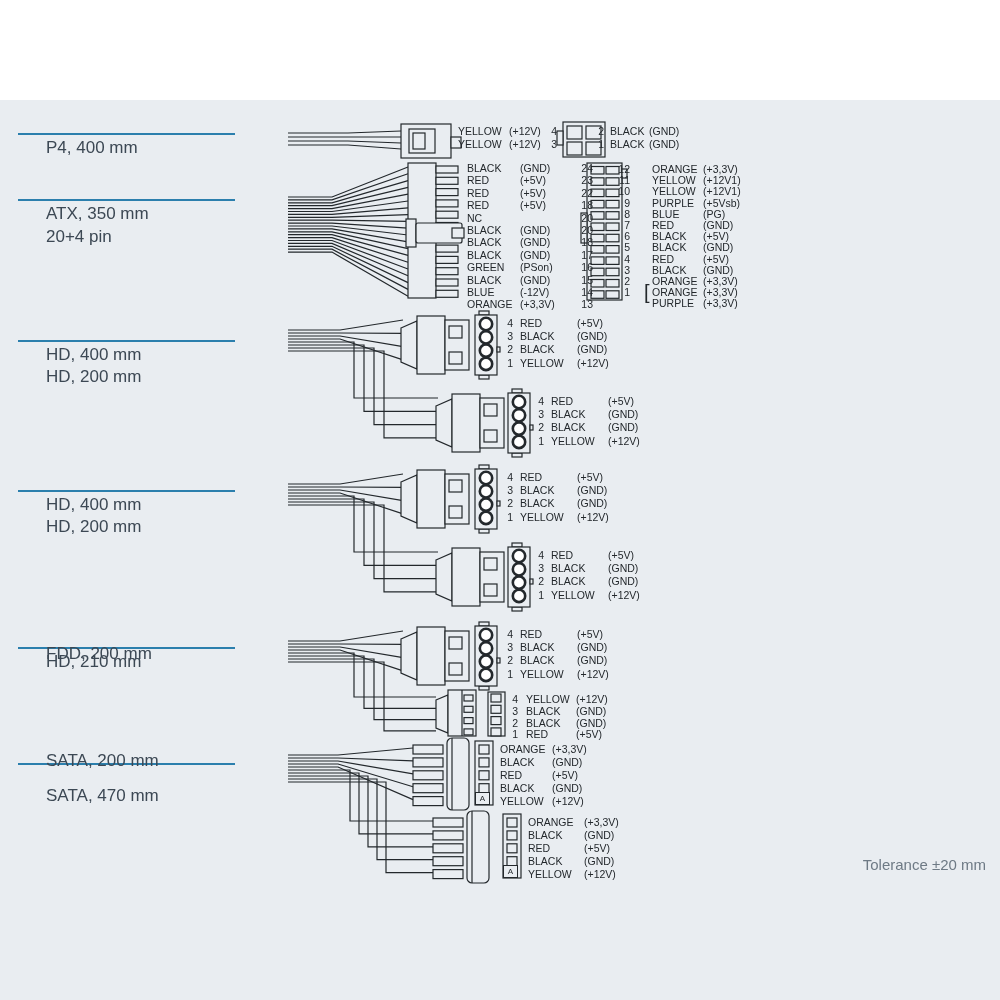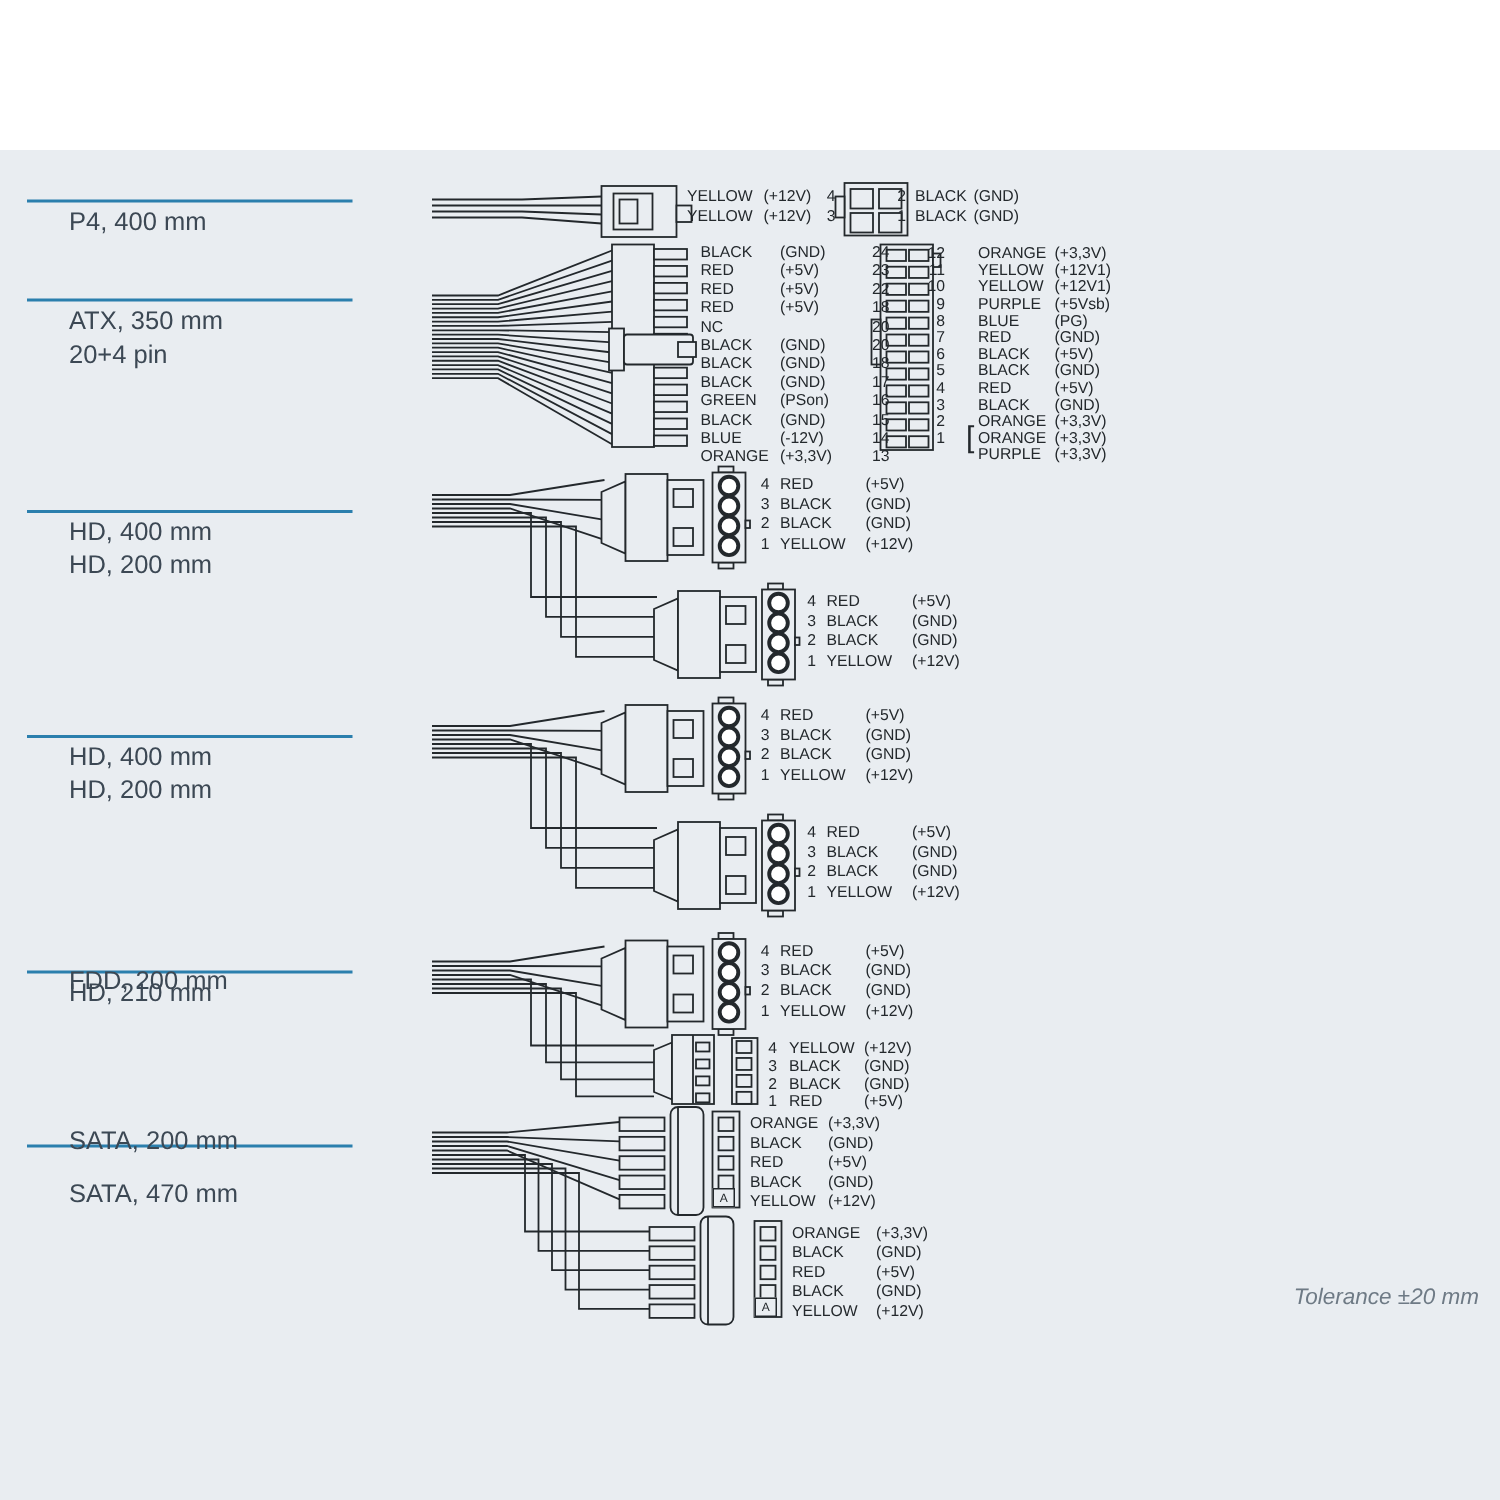--- a/index.html
+++ b/index.html
@@ -36,21 +36,21 @@
   #t-hd3a{left:500px;top:629px}
   #t-fdd{left:505px;top:694px}#t-fdd .r{height:11.8px}
   #t-fdd .num{width:13px;margin-right:8px}#t-fdd .color{width:50px}
   #t-sata1{left:500px;top:744px}#t-sata2{left:528px;top:817px}
   #t-sata1 .r,#t-sata2 .r{height:12.9px}
   #t-sata1 .color{width:52px}#t-sata2 .color{width:56px}
   .abox{position:absolute;width:13px;height:11px;border:1px solid var(--ink);background:var(--bg);
         font-size:8px;color:var(--ink);display:flex;align-items:center;justify-content:center;}
   #abox1{left:475px;top:792px}#abox2{left:503px;top:865px}
   #sense-bracket{position:absolute;left:644px;top:282px;font-size:20px;font-weight:300;color:var(--ink);line-height:20px;}
-  #note{position:absolute;right:14px;top:856px;font-style:italic;font-size:15px;color:var(--note);}
+  #note{position:absolute;right:14px;top:856px;font-size:15px;color:var(--note);}
 </style>
 </head>
 <body>
 
 <div id="stage">
   <div id="topband"></div>
 
   <svg id="wiring" width="1000" height="1000">
       <polyline points="288,133 348,133 401,131"></polyline>
       <polyline points="288,137 348,137 401,137"></polyline>

